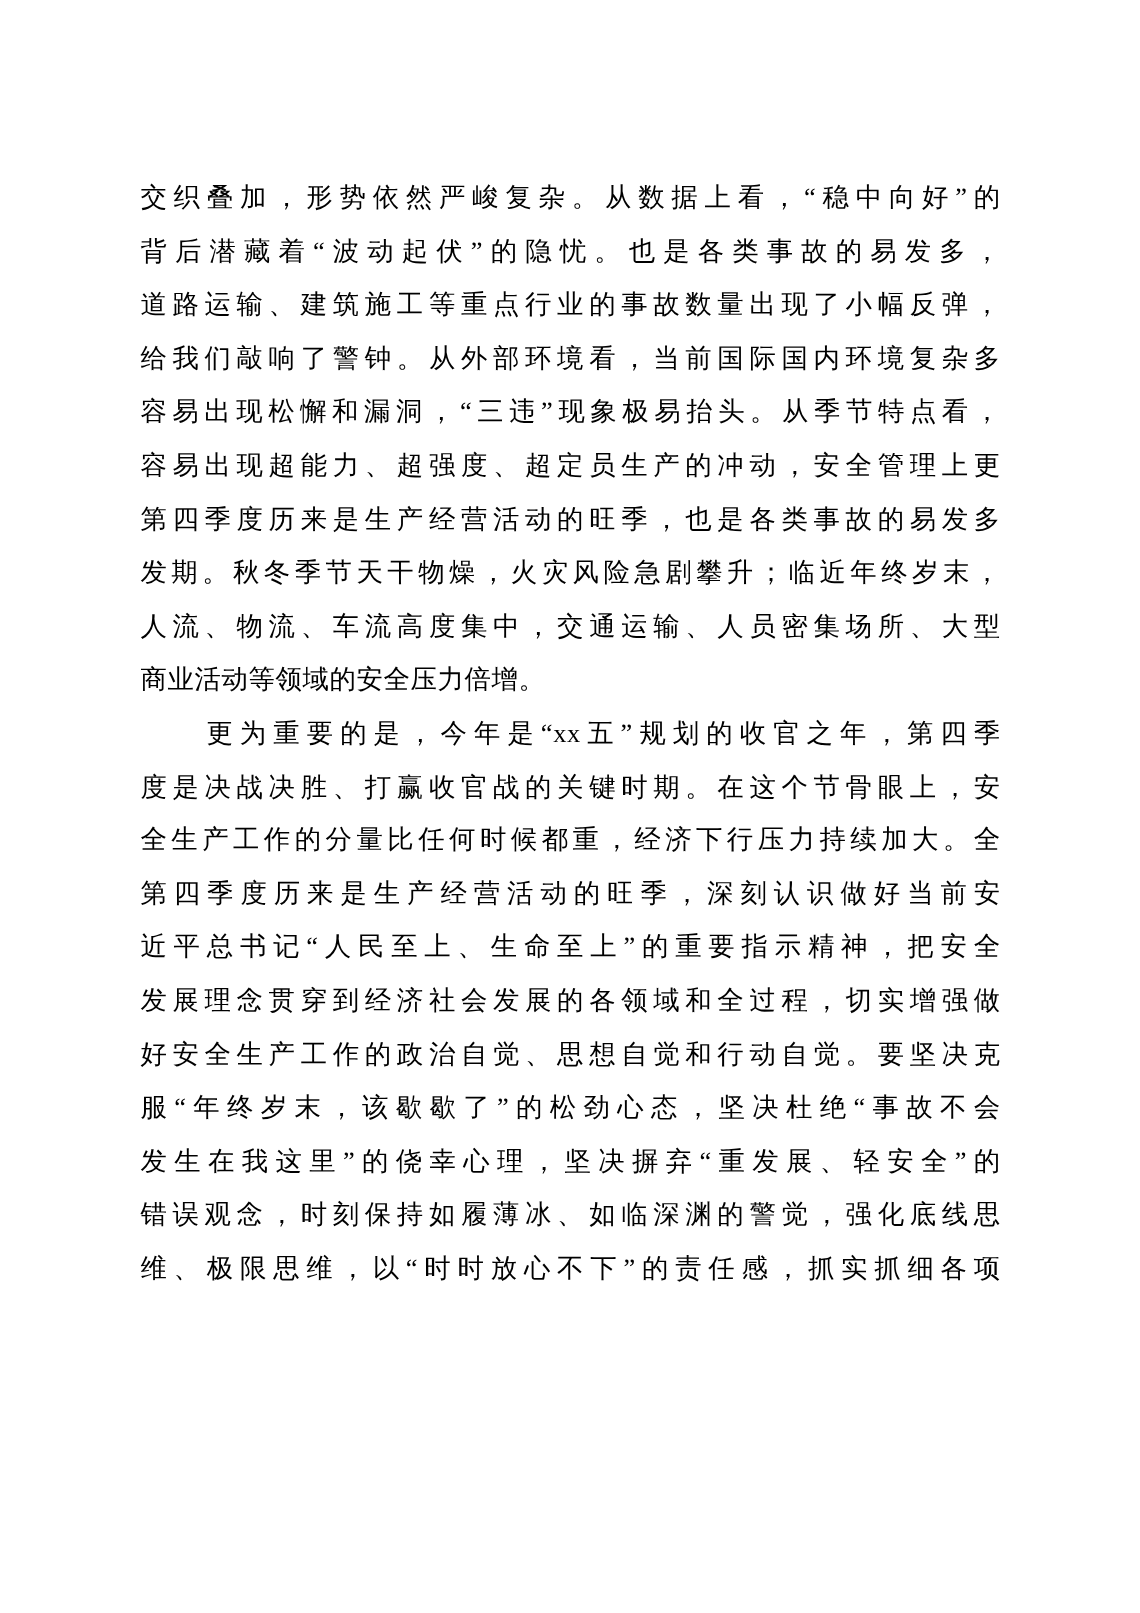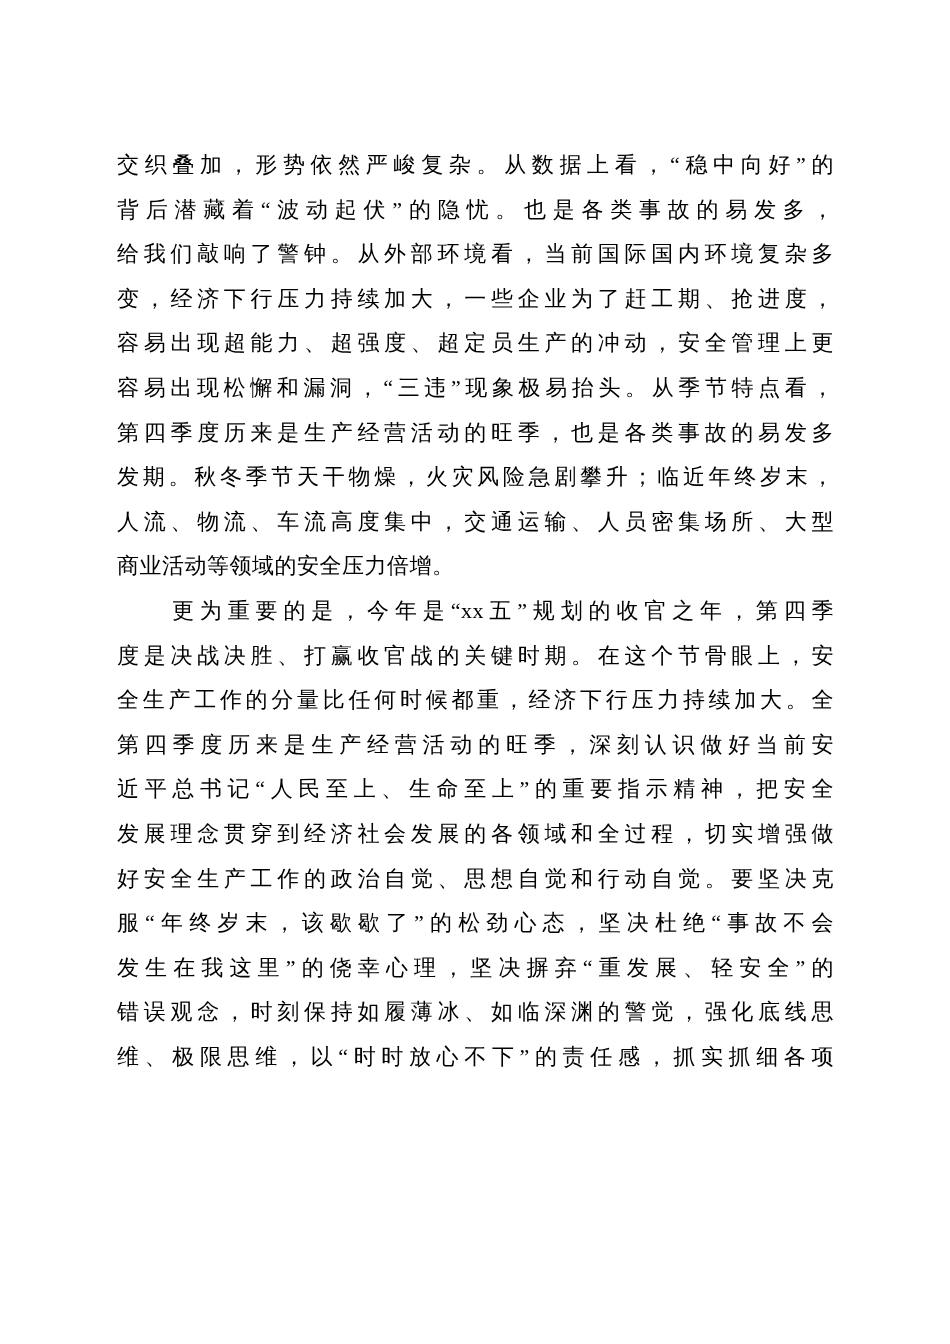--- a/index.html
+++ b/index.html
@@ -54,24 +54,24 @@
 </style>
 </head>
 <body>
 
 <div class="page">
   <div class="text-block">
 
     <div class="para">
       <div class="line">交织叠加，形势依然严峻复杂。从数据上看，“稳中向好”的</div>
       <div class="line">背后潜藏着“波动起伏”的隐忧。也是各类事故的易发多，</div>
+      <div class="line">道路运输、建筑施工等重点行业的事故数量出现了小幅反弹，</div>
       <div class="line">给我们敲响了警钟。从外部环境看，当前国际国内环境复杂多</div>
-      <div class="line">变，经济下行压力持续加大，一些企业为了赶工期、抢进度，</div>
+      <div class="line">容易出现松懈和漏洞，“三违”现象极易抬头。从季节特点看，</div>
       <div class="line">容易出现超能力、超强度、超定员生产的冲动，安全管理上更</div>
-      <div class="line">容易出现松懈和漏洞，“三违”现象极易抬头。从季节特点看，</div>
       <div class="line">第四季度历来是生产经营活动的旺季，也是各类事故的易发多</div>
       <div class="line">发期。秋冬季节天干物燥，火灾风险急剧攀升；临近年终岁末，</div>
       <div class="line">人流、物流、车流高度集中，交通运输、人员密集场所、大型</div>
       <div class="line last-line">商业活动等领域的安全压力倍增。</div>
     </div>
 
     <div class="para">
       <div class="line first-indent">更为重要的是，今年是“xx五”规划的收官之年，第四季</div>
       <div class="line">度是决战决胜、打赢收官战的关键时期。在这个节骨眼上，安</div>
       <div class="line">全生产工作的分量比任何时候都重，经济下行压力持续加大。全</div>

